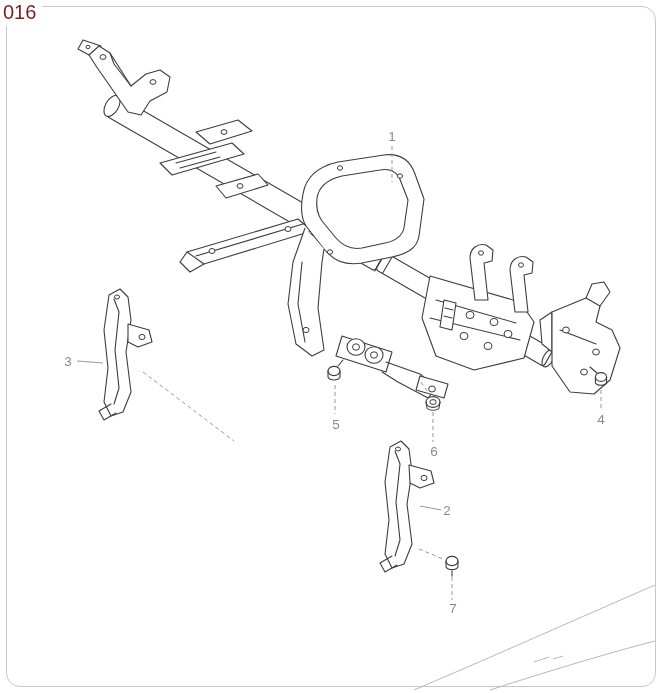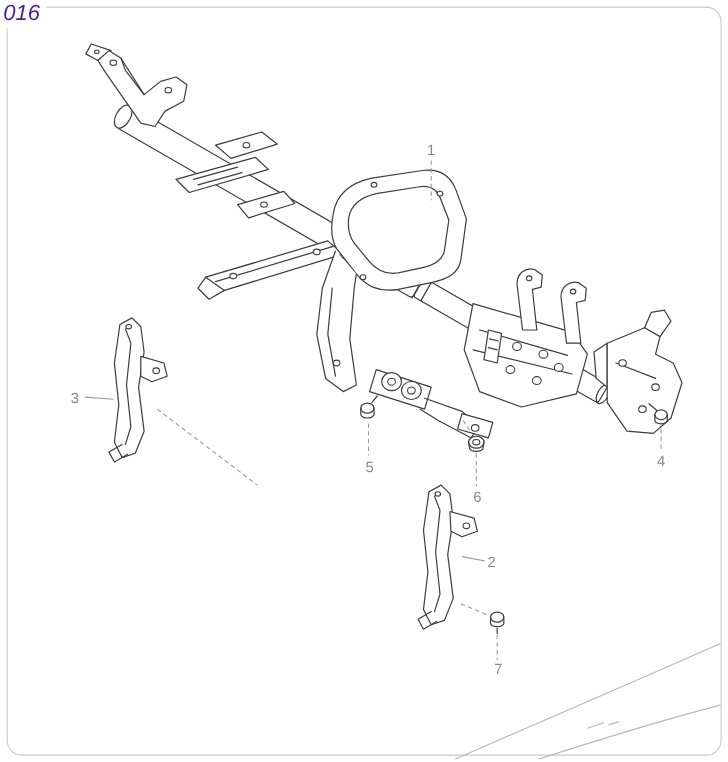--- a/index.html
+++ b/index.html
@@ -15,25 +15,24 @@
     left:6px;top:6px;right:6px;bottom:6px;
     border:1px solid #c9c9c9;
     border-radius:14px;
     pointer-events:none;
   }
   .page-number{
     position:absolute;
     top:0;left:0;
     padding:1px 6px 3px 3px;
     background:#fff;
-    color:#4c1d95;
+    color:#7f1d1d;
     font-size:20px;
     line-height:22px;
     z-index:3;
-    font-style:italic;
   }
   svg.diagram{position:absolute;left:0;top:0;z-index:2;}
   .ln{stroke:#3d3d3d;stroke-width:1.1;fill:none;stroke-linejoin:round;stroke-linecap:round;}
   .plate{stroke:#3d3d3d;stroke-width:1.1;fill:#ffffff;stroke-linejoin:round;}
   .hole{stroke:#3d3d3d;stroke-width:1;fill:#ffffff;}
   .car{stroke:#b8b8b8;stroke-width:1;fill:none;}
   .leader-d{stroke:#999;stroke-width:1;stroke-dasharray:4 3;fill:none;}
   .leader-s{stroke:#999;stroke-width:1;fill:none;}
   .callout{fill:#8a8a8a;font-size:13.5px;font-family:"Liberation Sans",sans-serif;}
 </style>

